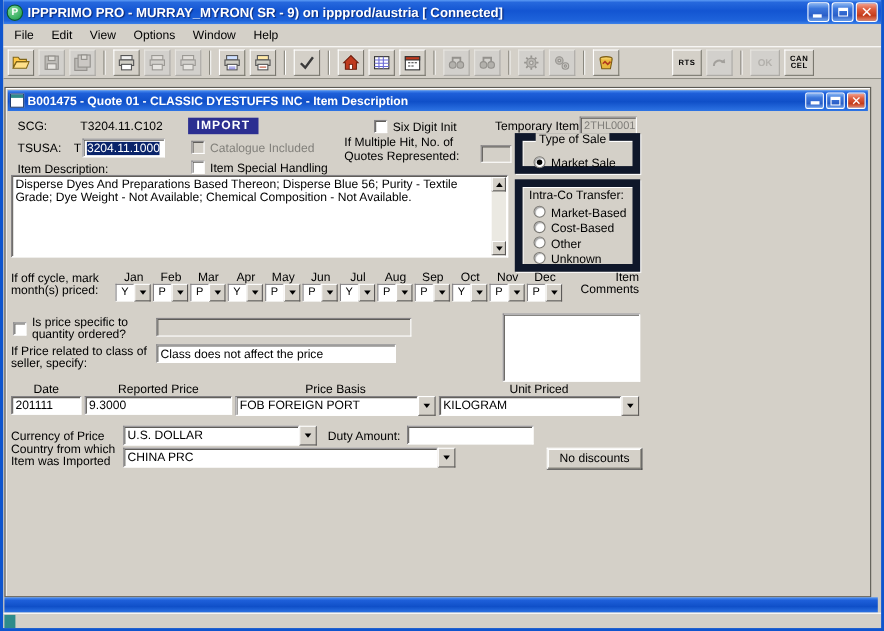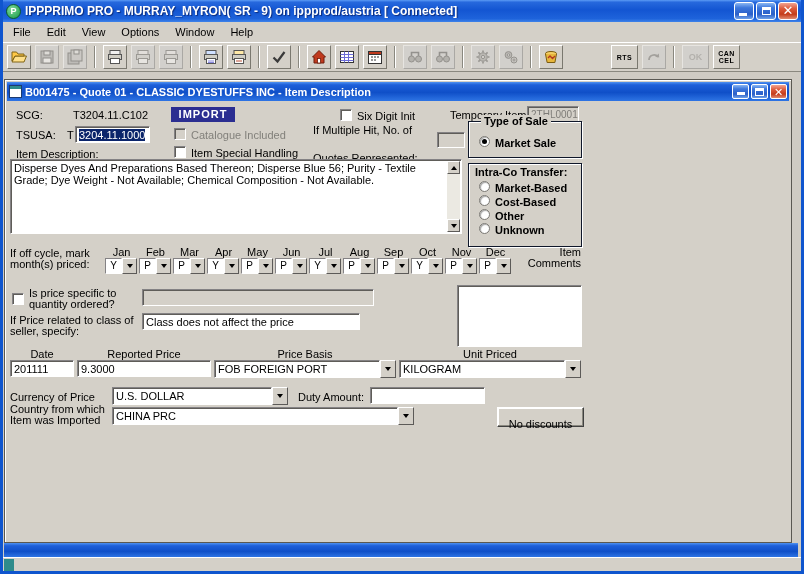--- a/index.html
+++ b/index.html
@@ -65,33 +65,33 @@
   .combo { display:flex; height:18px; }
   .combo .cval { flex:1; background:#fff; padding:2px 3px 0; white-space:nowrap; overflow:hidden;
     border:1px solid; border-color:#848284 #fff #fff #848284; box-shadow:inset 1px 1px 0 #5f5d59; }
   .combo .cbtn { width:16px; flex:none; display:flex; align-items:center; justify-content:center;
     background:#D4D0C8; border:1px solid; border-color:#fff #5c5a58 #5c5a58 #fff; }
   .arrow-down { width:0; height:0; border-left:3px solid transparent; border-right:3px solid transparent; border-top:4px solid #000; }
   .checkbox { width:12px; height:12px; background:#fff; border:1px solid; border-color:#848284 #fff #fff #848284; box-shadow:inset 1px 1px 0 #5f5d59; }
   .checkbox.dis { background:#D4D0C8; }
   .radio { width:11px; height:11px; border-radius:50%; background:#fff; border:1px solid #7b7974; box-shadow:inset 1px 1px 1px rgba(0,0,0,.35); }
   .radio.checked::after { content:""; display:block; width:5px; height:5px; border-radius:50%; background:#000; margin:2px; }
-  .groupbox { border:1px solid #0f172a; box-shadow:1px 1px 0 #fff, inset 1px 1px 0 #fff;font-weight:bold; }
+  .groupbox { border:7px solid #0f172a; box-shadow:1px 1px 0 #fff, inset 1px 1px 0 #fff; }
   .legend { position:absolute; top:-7px; left:12px; background:#D4D0C8; padding:0 3px; }
   .graylabel { color:#82807b; }
   .badge-import { background:#2B2E91; color:#fff; font-weight:bold; text-align:center; letter-spacing:1px; padding-top:1px; }
   .textbox { background:#fff; border:1px solid; border-color:#848284 #fff #fff #848284; box-shadow:inset 1px 1px 0 #5f5d59; }
   .vscroll { position:absolute; top:1px; right:1px; bottom:1px; width:13px; background:#EBE9E2; }
   .sbtn { position:absolute; left:0; width:13px; height:13px; background:#D4D0C8; border:1px solid; border-color:#fff #5c5a58 #5c5a58 #fff; display:flex; align-items:center; justify-content:center; }
   .arrow-up { width:0; height:0; border-left:3px solid transparent; border-right:3px solid transparent; border-bottom:4px solid #000; }
   .mcol { position:absolute; width:33px; text-align:center; }
   .mcombo { display:flex; height:16px; }
   .mval { width:17px; background:#fff; border:1px solid; border-color:#848284 #fff #fff #848284; font-size:10px; text-align:center; padding-top:1px; }
   .mbtn { width:15px; background:#D4D0C8; border:1px solid; border-color:#fff #5c5a58 #5c5a58 #fff; display:flex; align-items:center; justify-content:center; }
-  .pushbtn { background:#D4D0C8; border:1px solid; border-color:#fff #404040 #404040 #fff; box-shadow:inset -1px -1px 0 #8a887f, inset 1px 1px 0 #fff; text-align:center; padding-top:10px; }
+  .pushbtn { background:#D4D0C8; border:1px solid; border-color:#fff #404040 #404040 #fff; box-shadow:inset -1px -1px 0 #8a887f, inset 1px 1px 0 #fff; text-align:center; padding-top:3px; }
   .minbar { position:absolute; left:1px; right:3px; bottom:14px; height:14px;
     background:linear-gradient(180deg,#4F92F2 0%,#1E5FD9 20%,#0F4FC8 60%,#2E74E4 100%); }
   .statusbar { position:absolute; left:0; right:0; bottom:0; height:14px; background:#D4D0C8; border-top:1px solid #fff; display:flex; align-items:center; }
   .status-accent { width:10px; height:12px; background:#2E8B8B; margin-left:1px; }
   .app-icon { width:15px; height:15px; border-radius:50%; background:radial-gradient(circle at 35% 30%,#7FD89A,#169A45); color:#fff; font-size:9px; font-weight:bold; display:flex; align-items:center; justify-content:center; border:1px solid #0c5c28; }
   .form-icon { width:13px; height:13px; background:#fff; border:1px solid #1c3a6e; position:relative; }
   .form-icon::before { content:""; position:absolute; top:0; left:0; right:0; height:3px; background:#2E8B8B; }
   svg { display:block; }
 </style>
 </head>
@@ -297,21 +297,21 @@
         <div class="abs" style="left:350px; top:9px;">Six Digit Init</div>
         <div class="abs" style="left:443px; top:8px;">Temporary Item</div>
         <div class="abs field disabled-field" style="left:520px; top:5px; width:52px; font-size:10px;">2THL0001</div>
 
         <div class="abs" style="left:9px; top:28px;">TSUSA:</div>
         <div class="abs" style="left:60px; top:28px;">T</div>
         <div class="abs field" style="left:68px; top:25px; width:75px;"><span class="selected-text">3204.11.1000</span></div>
         <div class="abs checkbox dis" style="left:167px; top:27px;"></div>
         <div class="abs graylabel" style="left:184px; top:28px;">Catalogue Included</div>
         <div class="abs" style="left:306px; top:23px;">If Multiple Hit, No. of</div>
-        <div class="abs" style="left:306px; top:35px;margin-top:16px;">Quotes Represented:</div>
+        <div class="abs" style="left:306px; top:35px;">Quotes Represented:</div>
         <div class="abs field disabled-field" style="left:430px; top:31px; width:28px; height:16px;"></div>
 
         <div class="abs checkbox" style="left:167px; top:45px;"></div>
         <div class="abs" style="left:184px; top:46px;">Item Special Handling</div>
         <div class="abs" style="left:9px; top:47px;">Item Description:</div>
 
         <div class="abs groupbox" style="left:461px; top:20px; width:114px; height:37px;">
           <div class="legend">Type of Sale</div>
           <div class="abs radio checked" style="left:10px; top:14px;"></div>
           <div class="abs" style="left:26px; top:15px;">Market Sale</div>

